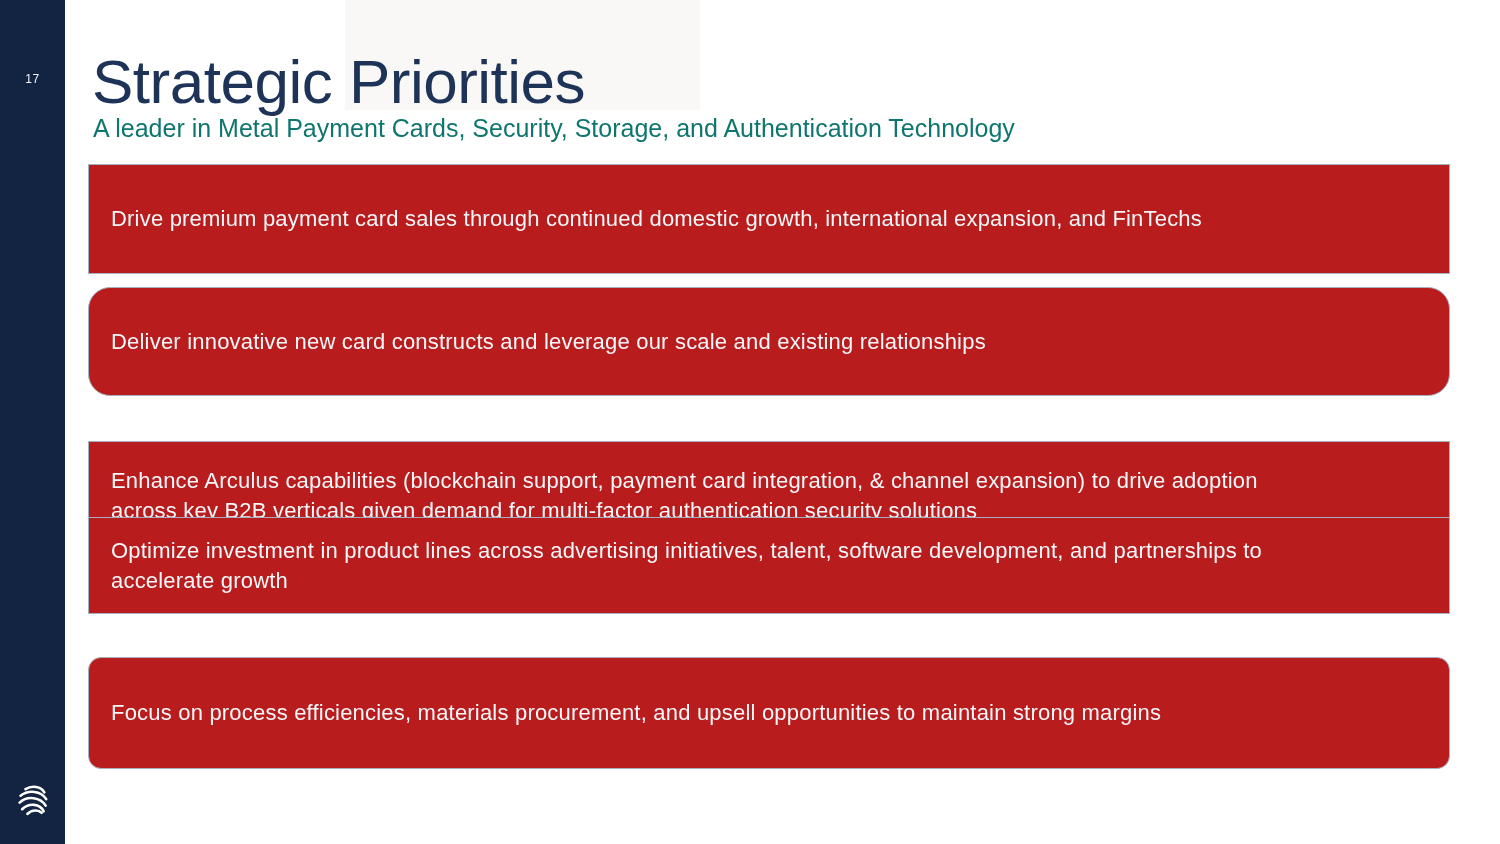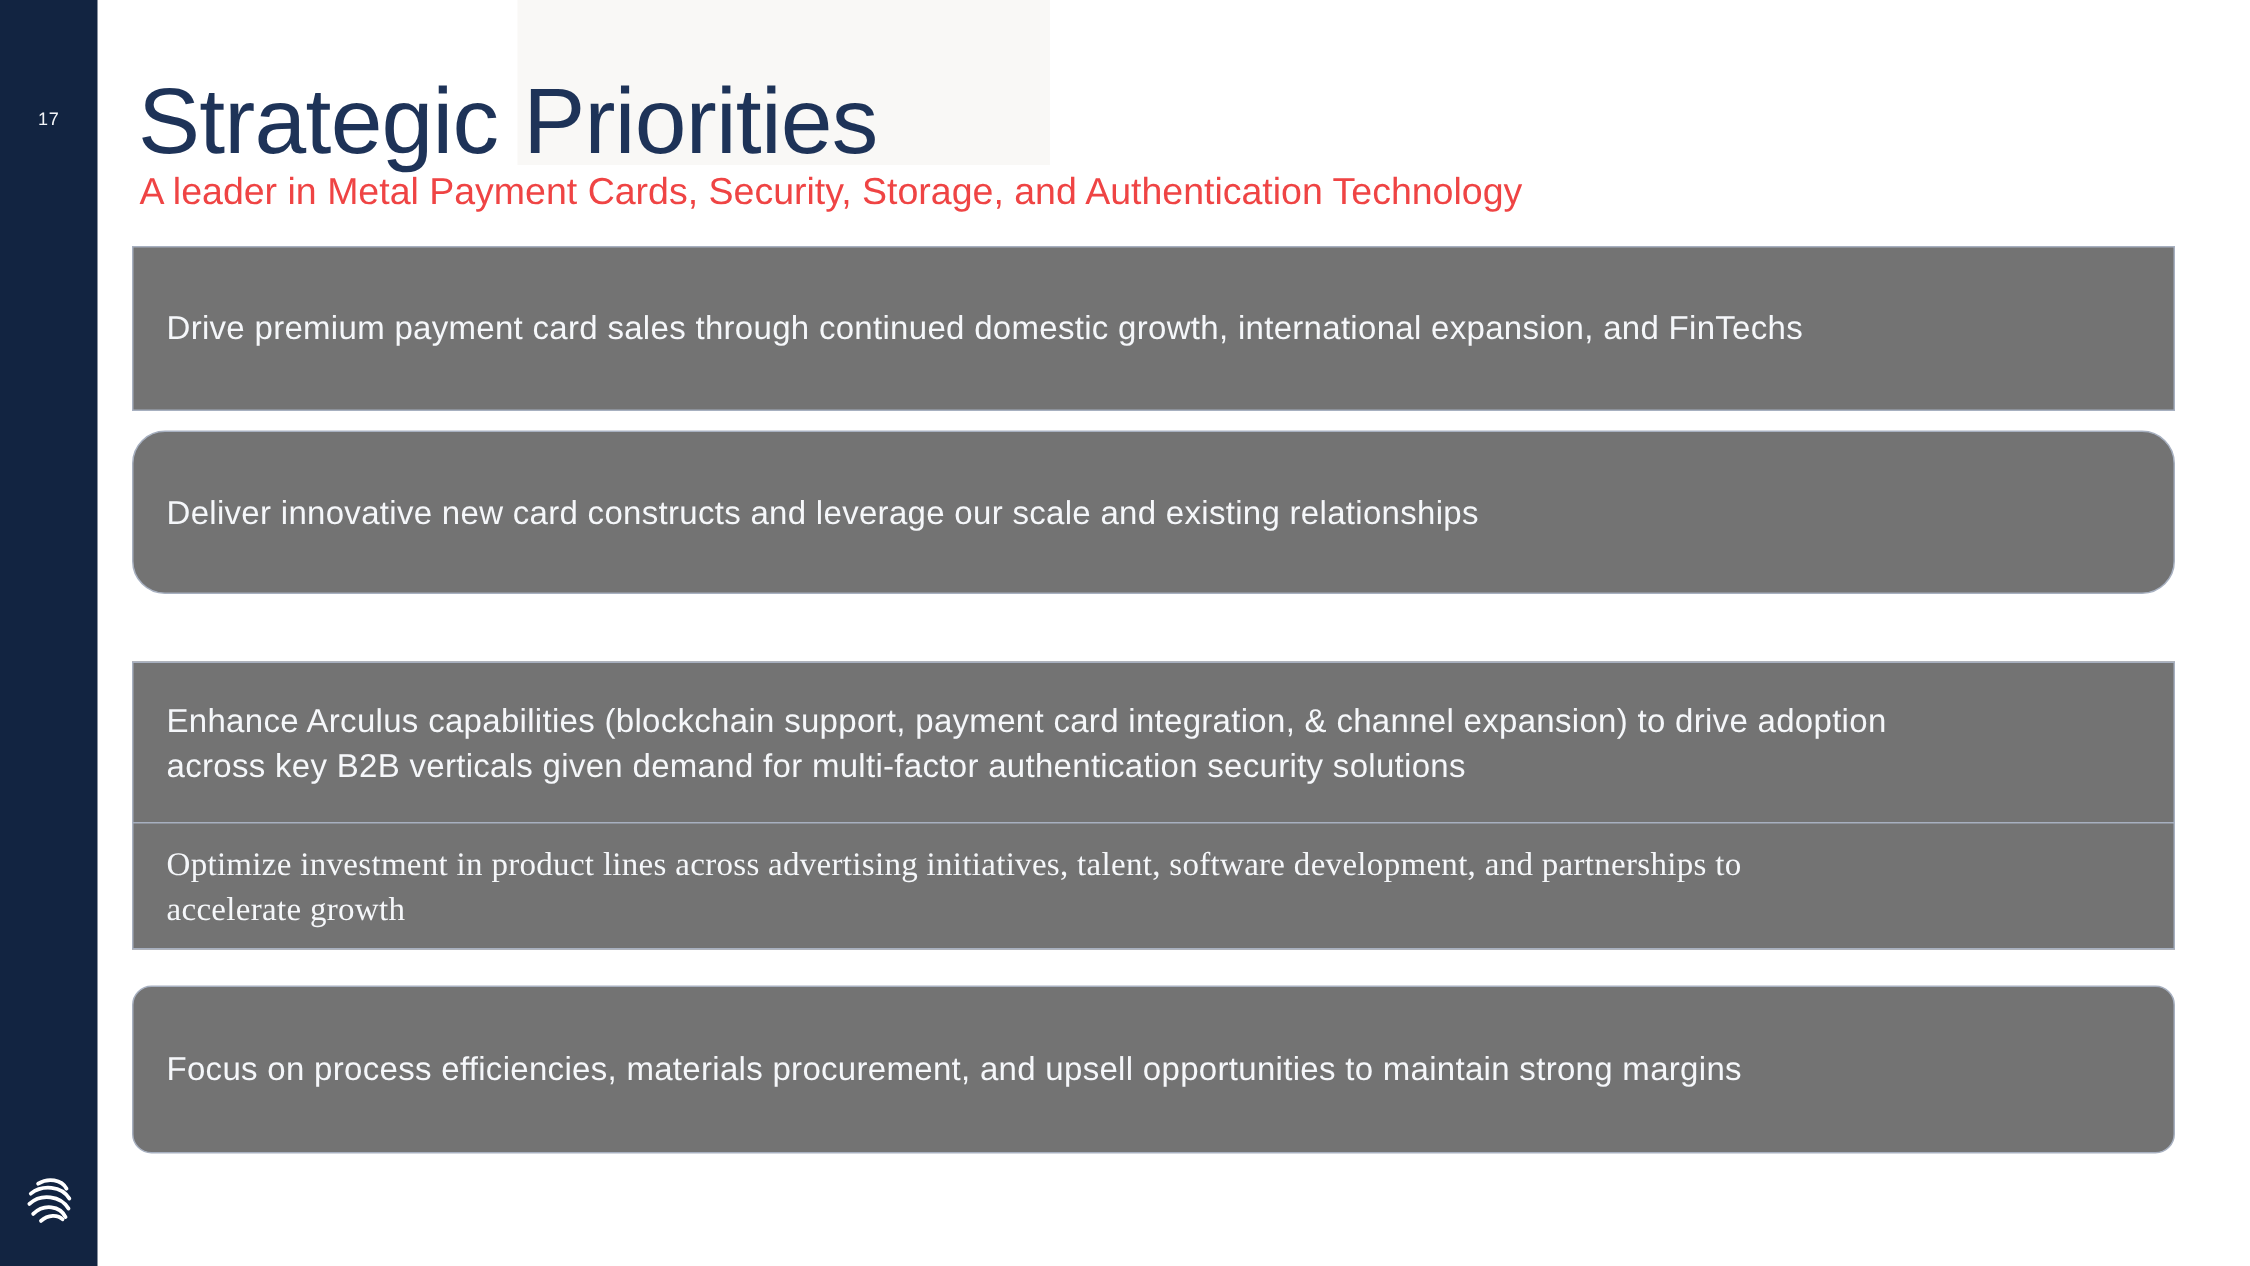--- a/index.html
+++ b/index.html
@@ -43,46 +43,46 @@
     left: 92px; top: 54px;
     color: #1e3358;
     font-size: 62px;
     line-height: 56px;
     letter-spacing: -0.5px;
     white-space: nowrap;
   }
   .subtitle {
     position: absolute;
     left: 93px; top: 112px;
-    color: #ef4444;
+    color: #0f766e;
     font-size: 25px;
     line-height: 32px;
     white-space: nowrap;
   }
   .bar {
     position: absolute;
     left: 88px;
     width: 1362px;
-    background: #737373;
+    background: #b91c1c;
     border: 1px solid #a7b0c0;
     display: flex;
     align-items: center;
     padding: 0 26px 0 22px;
   }
   .bar-text {
     color: #f5f7fa;
     font-size: 22px;
     line-height: 30px;
     white-space: pre-line;
     letter-spacing: 0.2px;
   }
   .bar-1 { top: 164px; height: 110px; }
   .bar-2 { top: 287px; height: 109px; border-radius: 22px; }
   .bar-3 { top: 411px; height: 109px; margin-top: 30px; }
-  .bar-4 { top: 548px; height: 85px; font-family: Liberation Serif, serif; }
+  .bar-4 { top: 517px; height: 97px; }
   .bar-5 { top: 657px; height: 112px; border-radius: 13px; }
 </style>
 </head>
 <body>
 
 <div class="slide">
 
   <div class="bg-artifact"></div>
 
   <div class="sidebar">

